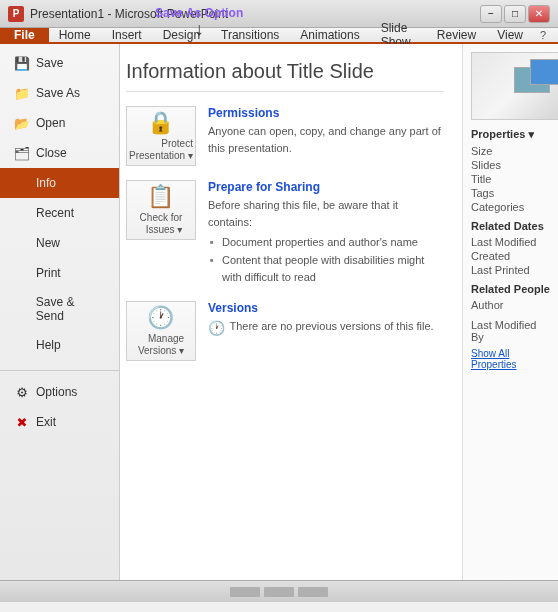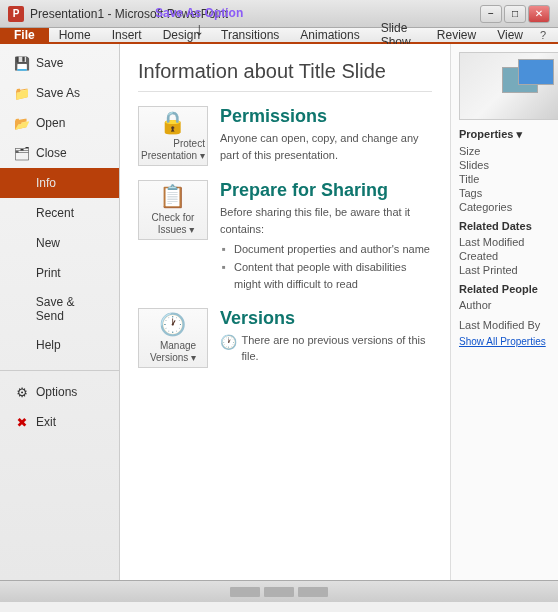--- a/index.html
+++ b/index.html
@@ -104,21 +104,21 @@
     .sidebar-item-icon {
       width: 16px; height: 16px;
       display: flex; align-items: center; justify-content: center;
       font-size: 13px;
     }
 
     
     .content {
       flex: 1;
       background: white;
-      padding: 16px 18px 10px 18px;
+      padding: 16px 18px 10px 6px;
       overflow-y: auto;
     }
     .content-title {
       font-size: 20px;
       font-weight: 300;
       color: #444;
       margin-bottom: 14px;
       border-bottom: 1px solid #e0e0e0;
       padding-bottom: 8px;
     }
@@ -147,23 +147,23 @@
     }
     .info-icon-img {
       font-size: 22px;
     }
     .info-icon-label {
       font-size: 10px;
       text-align: right;
       line-height: 1.2;
     }
     .info-text h3 {
-      font-size: 18px;
+      font-size: 12px;
       font-weight: bold;
-      color: #0f766e;
+      color: #1d4ed8;
       margin-bottom: 3px;
     }
     .info-text p {
       font-size: 11px;
       color: #555;
       line-height: 1.5;
     }
     .info-text ul {
       list-style: none;
       margin-top: 4px;
@@ -179,21 +179,21 @@
       content: '■';
       font-size: 6px;
       position: absolute;
       left: 2px;
       top: 4px;
       color: #888;
     }
 
     
     .right-panel {
-      width: 108px;
+      width: 96px;
       background: #fafafa;
       border-left: 1px solid #ddd;
       padding: 8px 8px;
       font-size: 11px;
       overflow-y: auto;
     }
     .right-panel-thumbnail {
       width: 100px;
       height: 68px;
       background: linear-gradient(135deg, #e8e8e8 0%, #f5f5f5 50%, #d0d0d0 100%);

